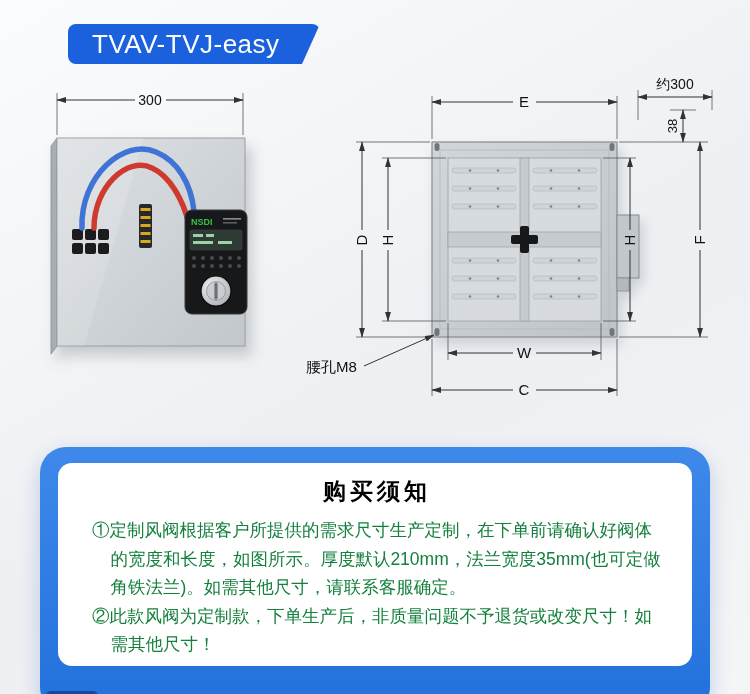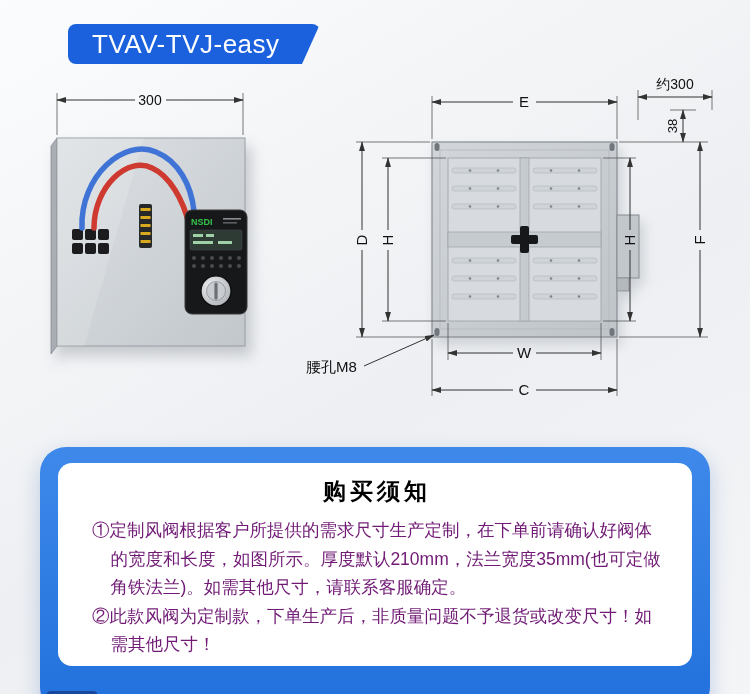--- a/index.html
+++ b/index.html
@@ -51,21 +51,21 @@
     border-radius:14px;
     padding:13px 30px 0 34px;
   }
   .notice-title {
     text-align:center;
     font-size:23px; font-weight:bold; color:#000;
     letter-spacing:4px;
     margin-bottom:9px;
   }
   .notice-item {
-    font-size:17.5px; line-height:1.63; color:#701a75;
+    font-size:17.5px; line-height:1.63; color:#15803d;
     padding-left:1.05em; text-indent:-1.05em;
   }
   .corner-mark {
     position:absolute; left:6px; top:244px;
     width:52px; height:22px;
     background:#16418f;
     border-radius:5px 5px 0 0;
     opacity:.85;
   }
 </style>

